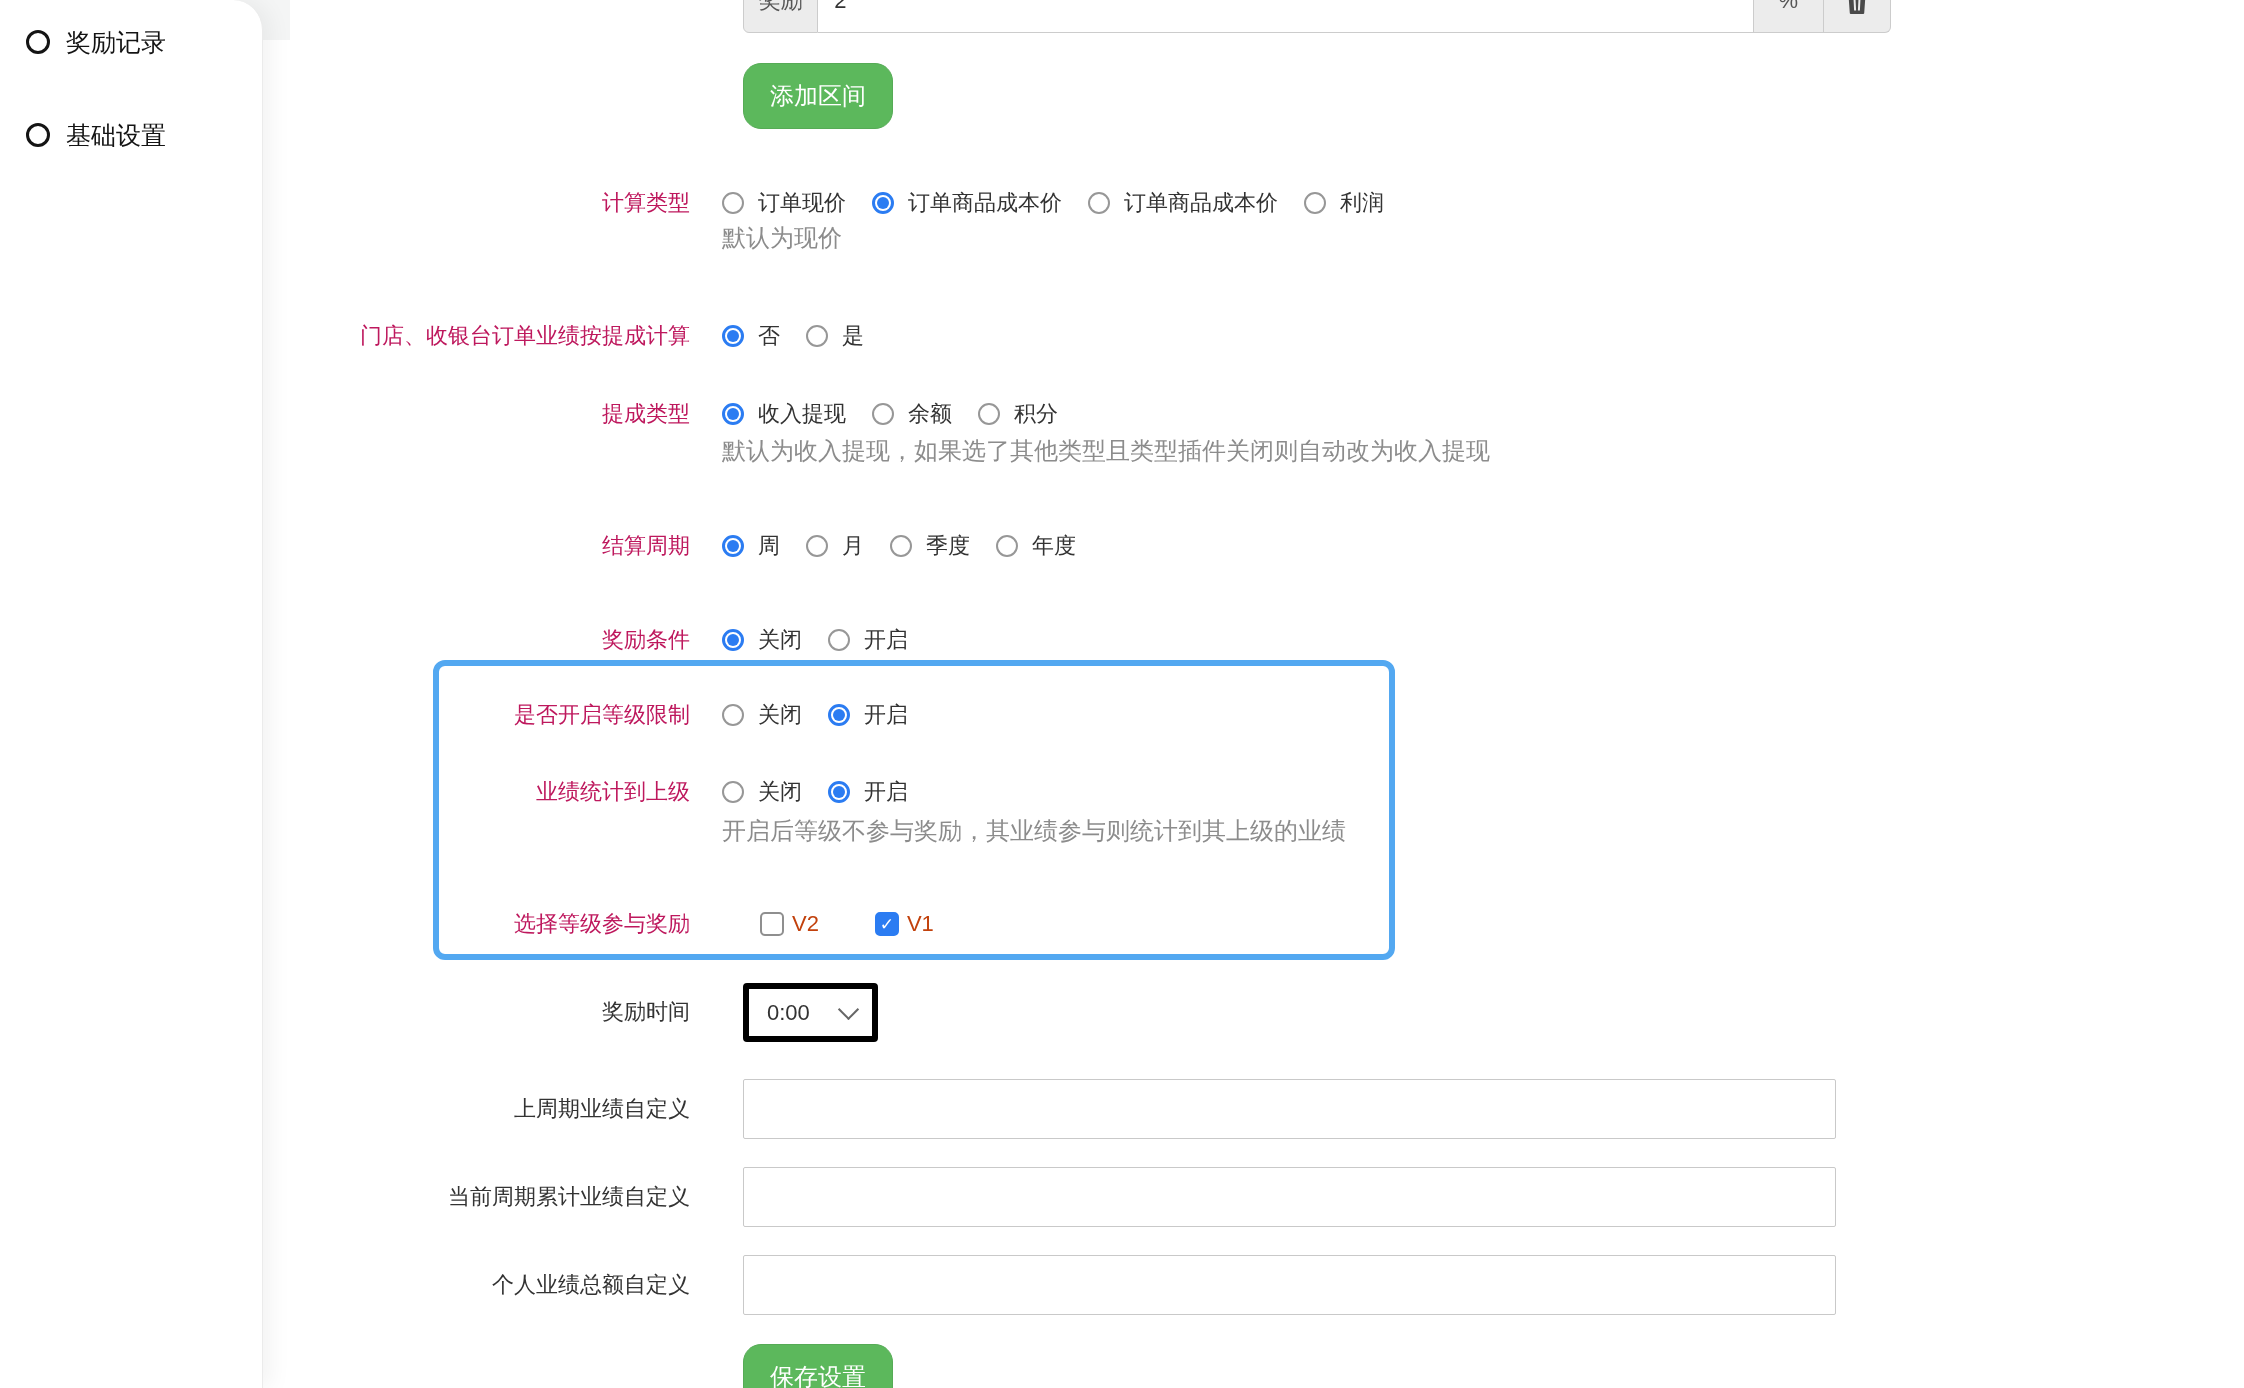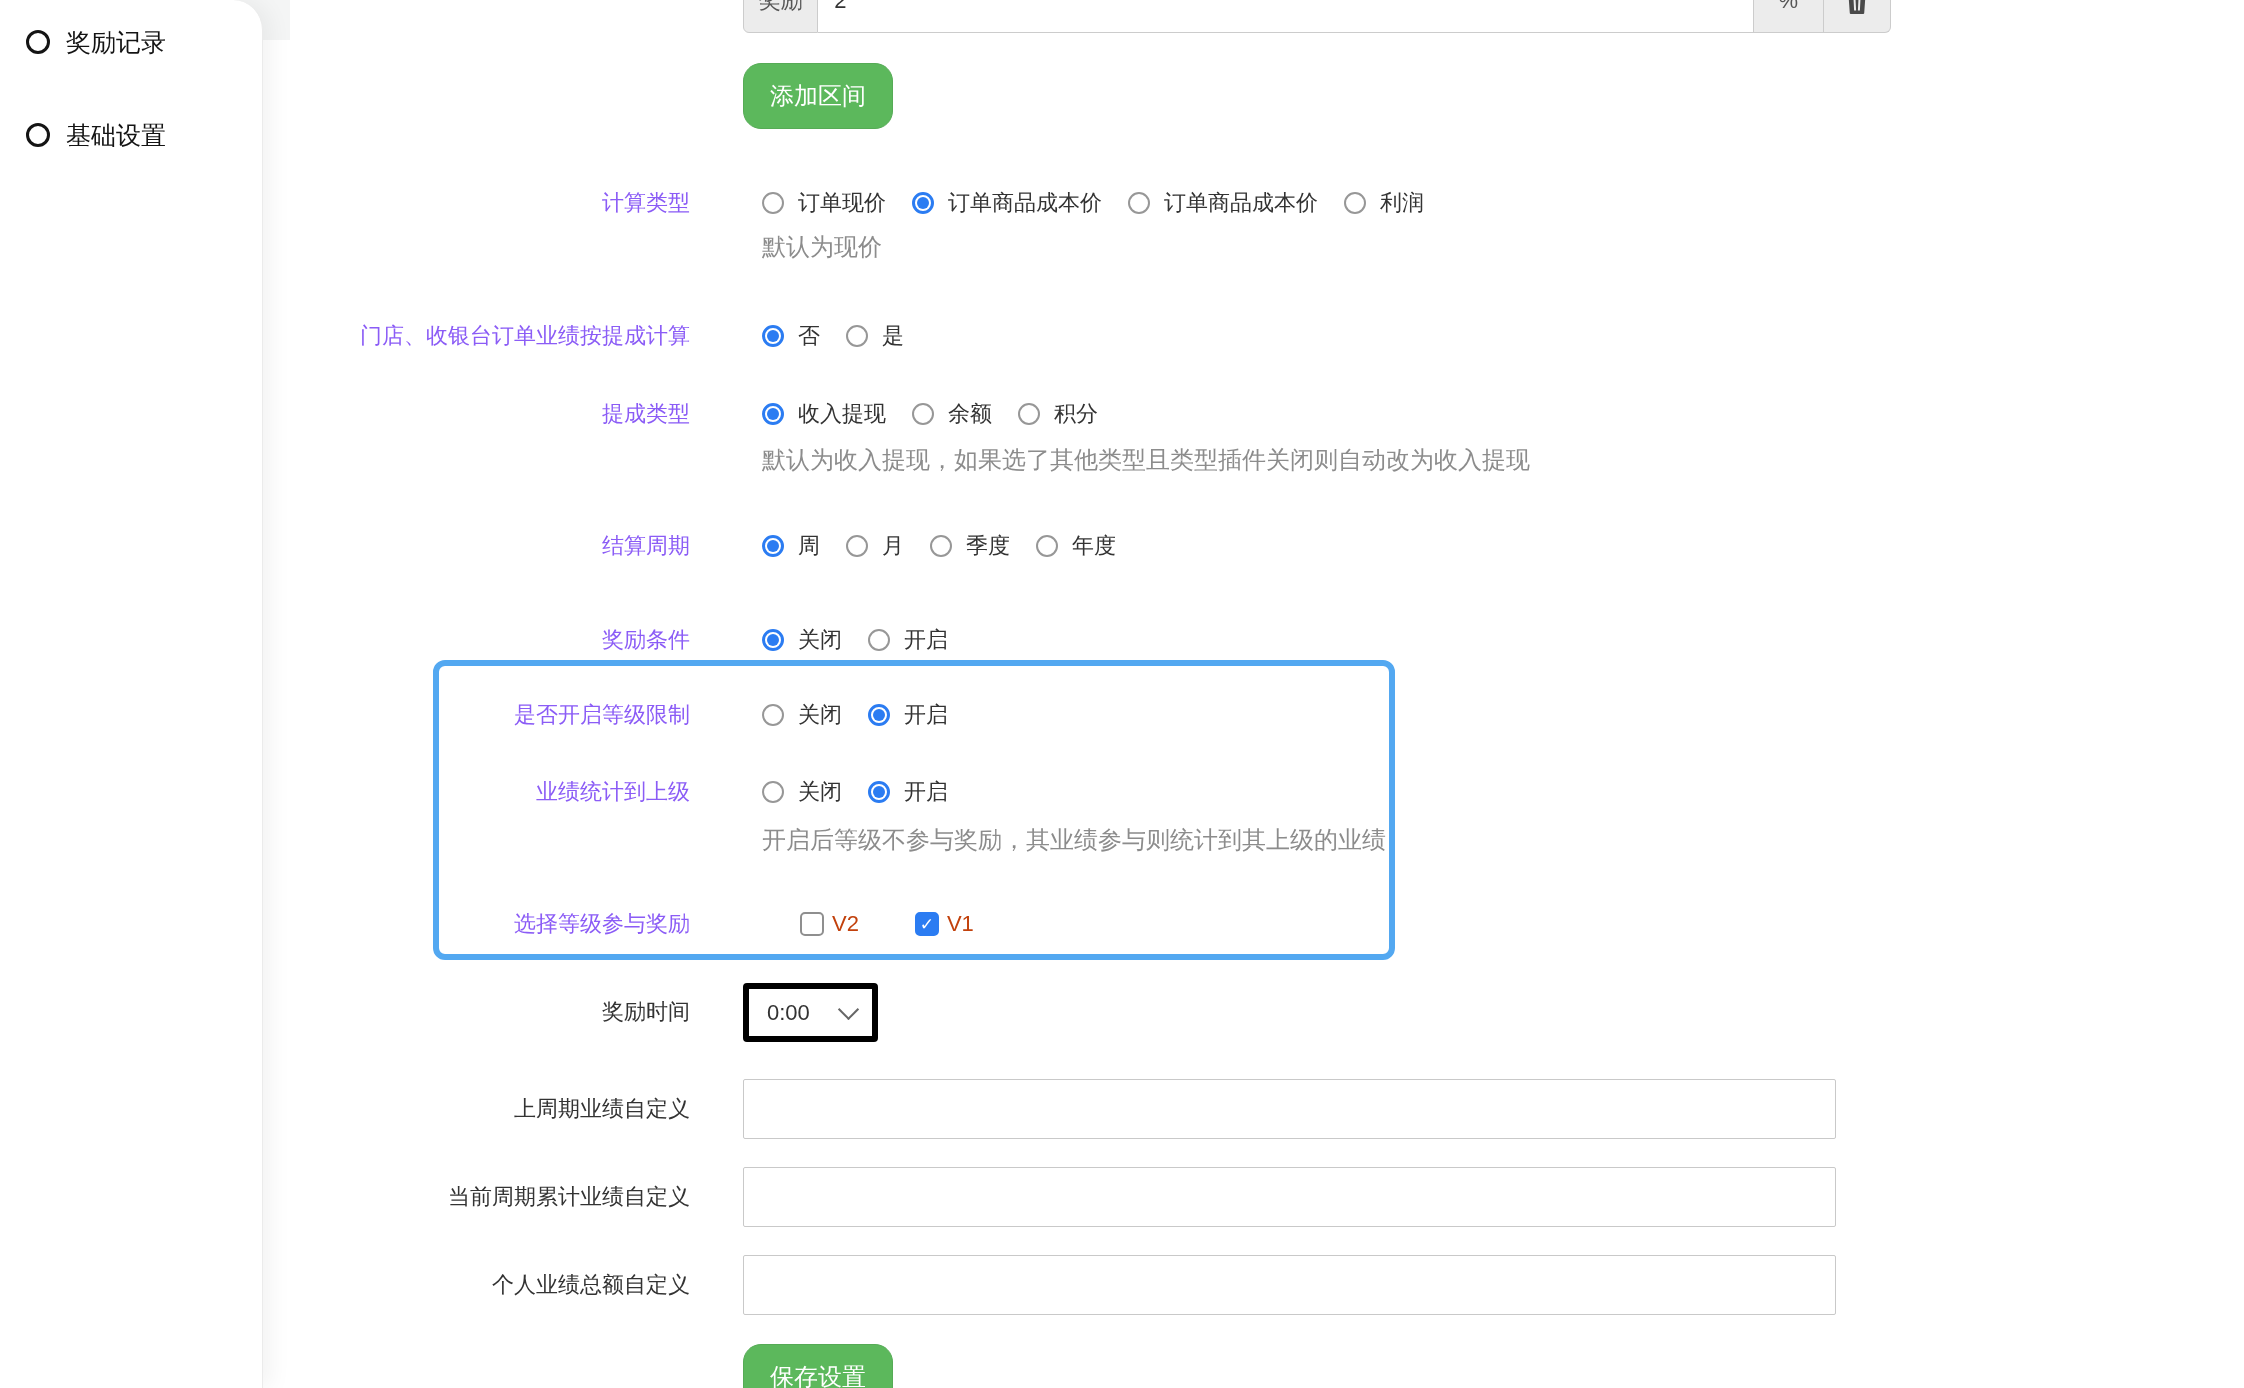--- a/index.html
+++ b/index.html
@@ -8,22 +8,22 @@
   
   .corner-notch{position:absolute;left:230px;top:0;width:60px;height:40px;background:#f4f5f5;}
   .sidebar{position:absolute;left:0;top:0;width:262px;height:1388px;background:#fff;
            border-right:1px solid #ebebeb;box-shadow:8px 0 22px rgba(0,0,0,.05);
            border-top-right-radius:30px;z-index:3;}
   .side-item{position:absolute;left:0;width:262px;height:40px;display:flex;align-items:center;cursor:pointer;}
   .side-ico{width:18px;height:18px;border:3px solid #141414;border-radius:50%;margin-left:26px;flex:none;background:#fff;}
   .side-lab{margin-left:16px;font-size:25px;color:#141414;}
   
   .frow{position:absolute;left:0;width:2244px;display:flex;align-items:flex-start;}
-  .flabel{width:690px;flex:none;text-align:right;font-size:22px;color:#8b5cf6;line-height:30px;}
-  .fbody{margin-left:72px;display:flex;flex-direction:column;gap:9px;}
+  .flabel{width:690px;flex:none;text-align:right;font-size:22px;color:#be185d;line-height:30px;}
+  .fbody{margin-left:32px;display:flex;flex-direction:column;}
   .optline{display:flex;align-items:center;gap:26px;min-height:30px;}
   .opt{display:flex;align-items:center;gap:14px;font-size:22px;color:#333;cursor:pointer;}
   .radio{width:22px;height:22px;box-sizing:border-box;border:2px solid #979797;border-radius:50%;background:#fff;flex:none;position:relative;}
   .radio.on{border:3px solid var(--blue);}
   .radio.on::after{content:'';position:absolute;inset:2px;border-radius:50%;background:var(--blue);}
   .help{font-size:24px;color:#8c8c8c;line-height:28px;margin-top:6px;}
   
   .cbgroup{margin-left:38px;gap:56px;}
   .cbopt{display:flex;align-items:center;gap:8px;font-size:22px;color:#c2410c;cursor:pointer;}
   .cb{width:24px;height:24px;box-sizing:border-box;border:2px solid #8f8f8f;border-radius:5px;background:#fff;flex:none;

